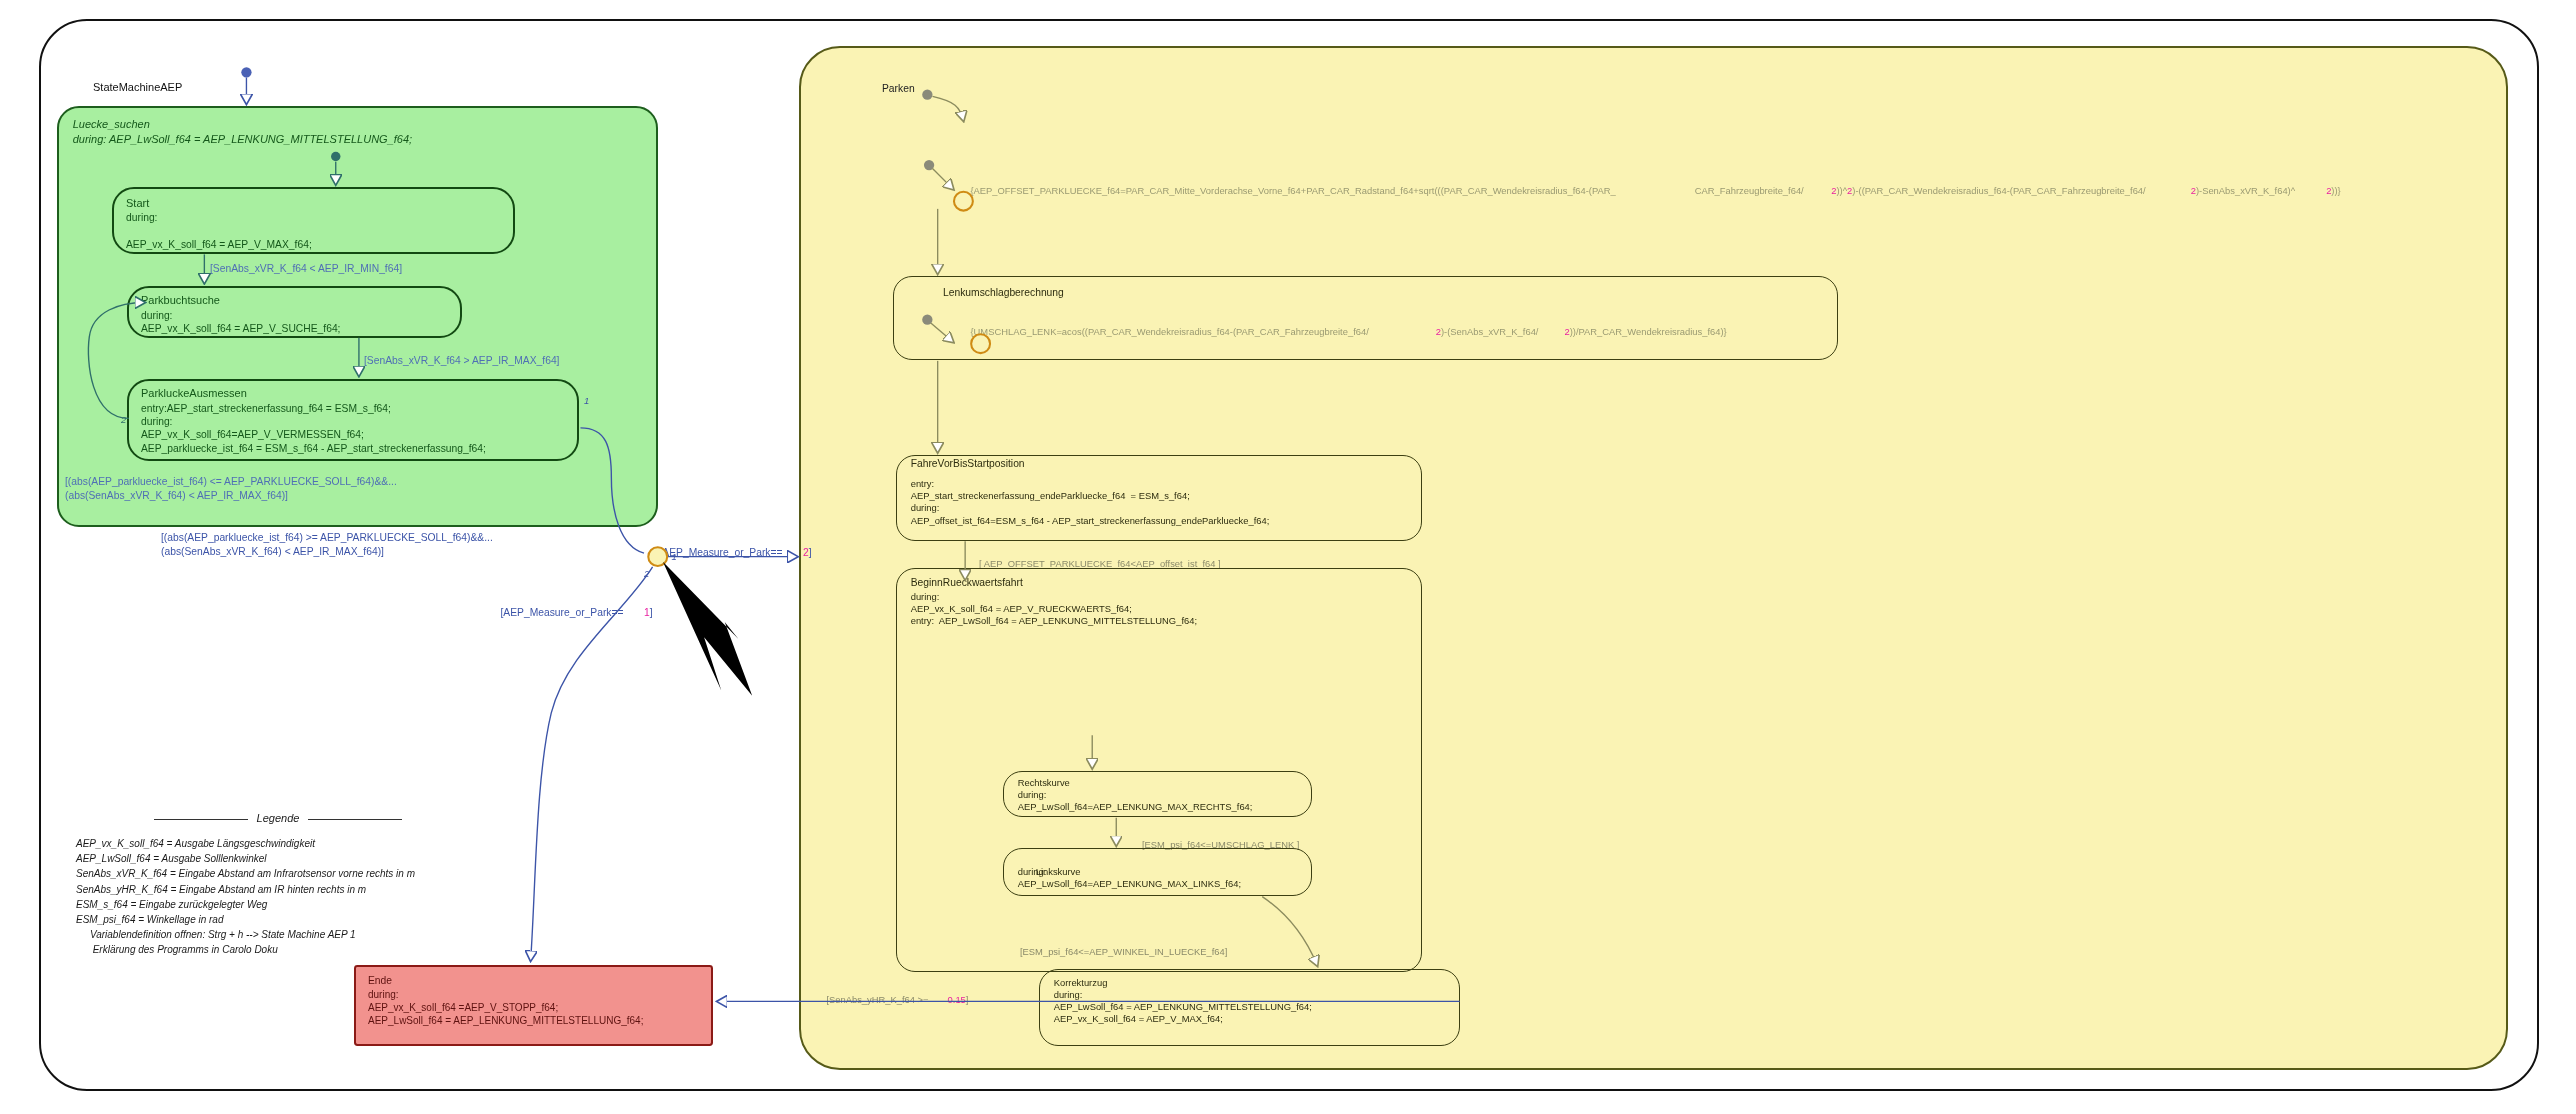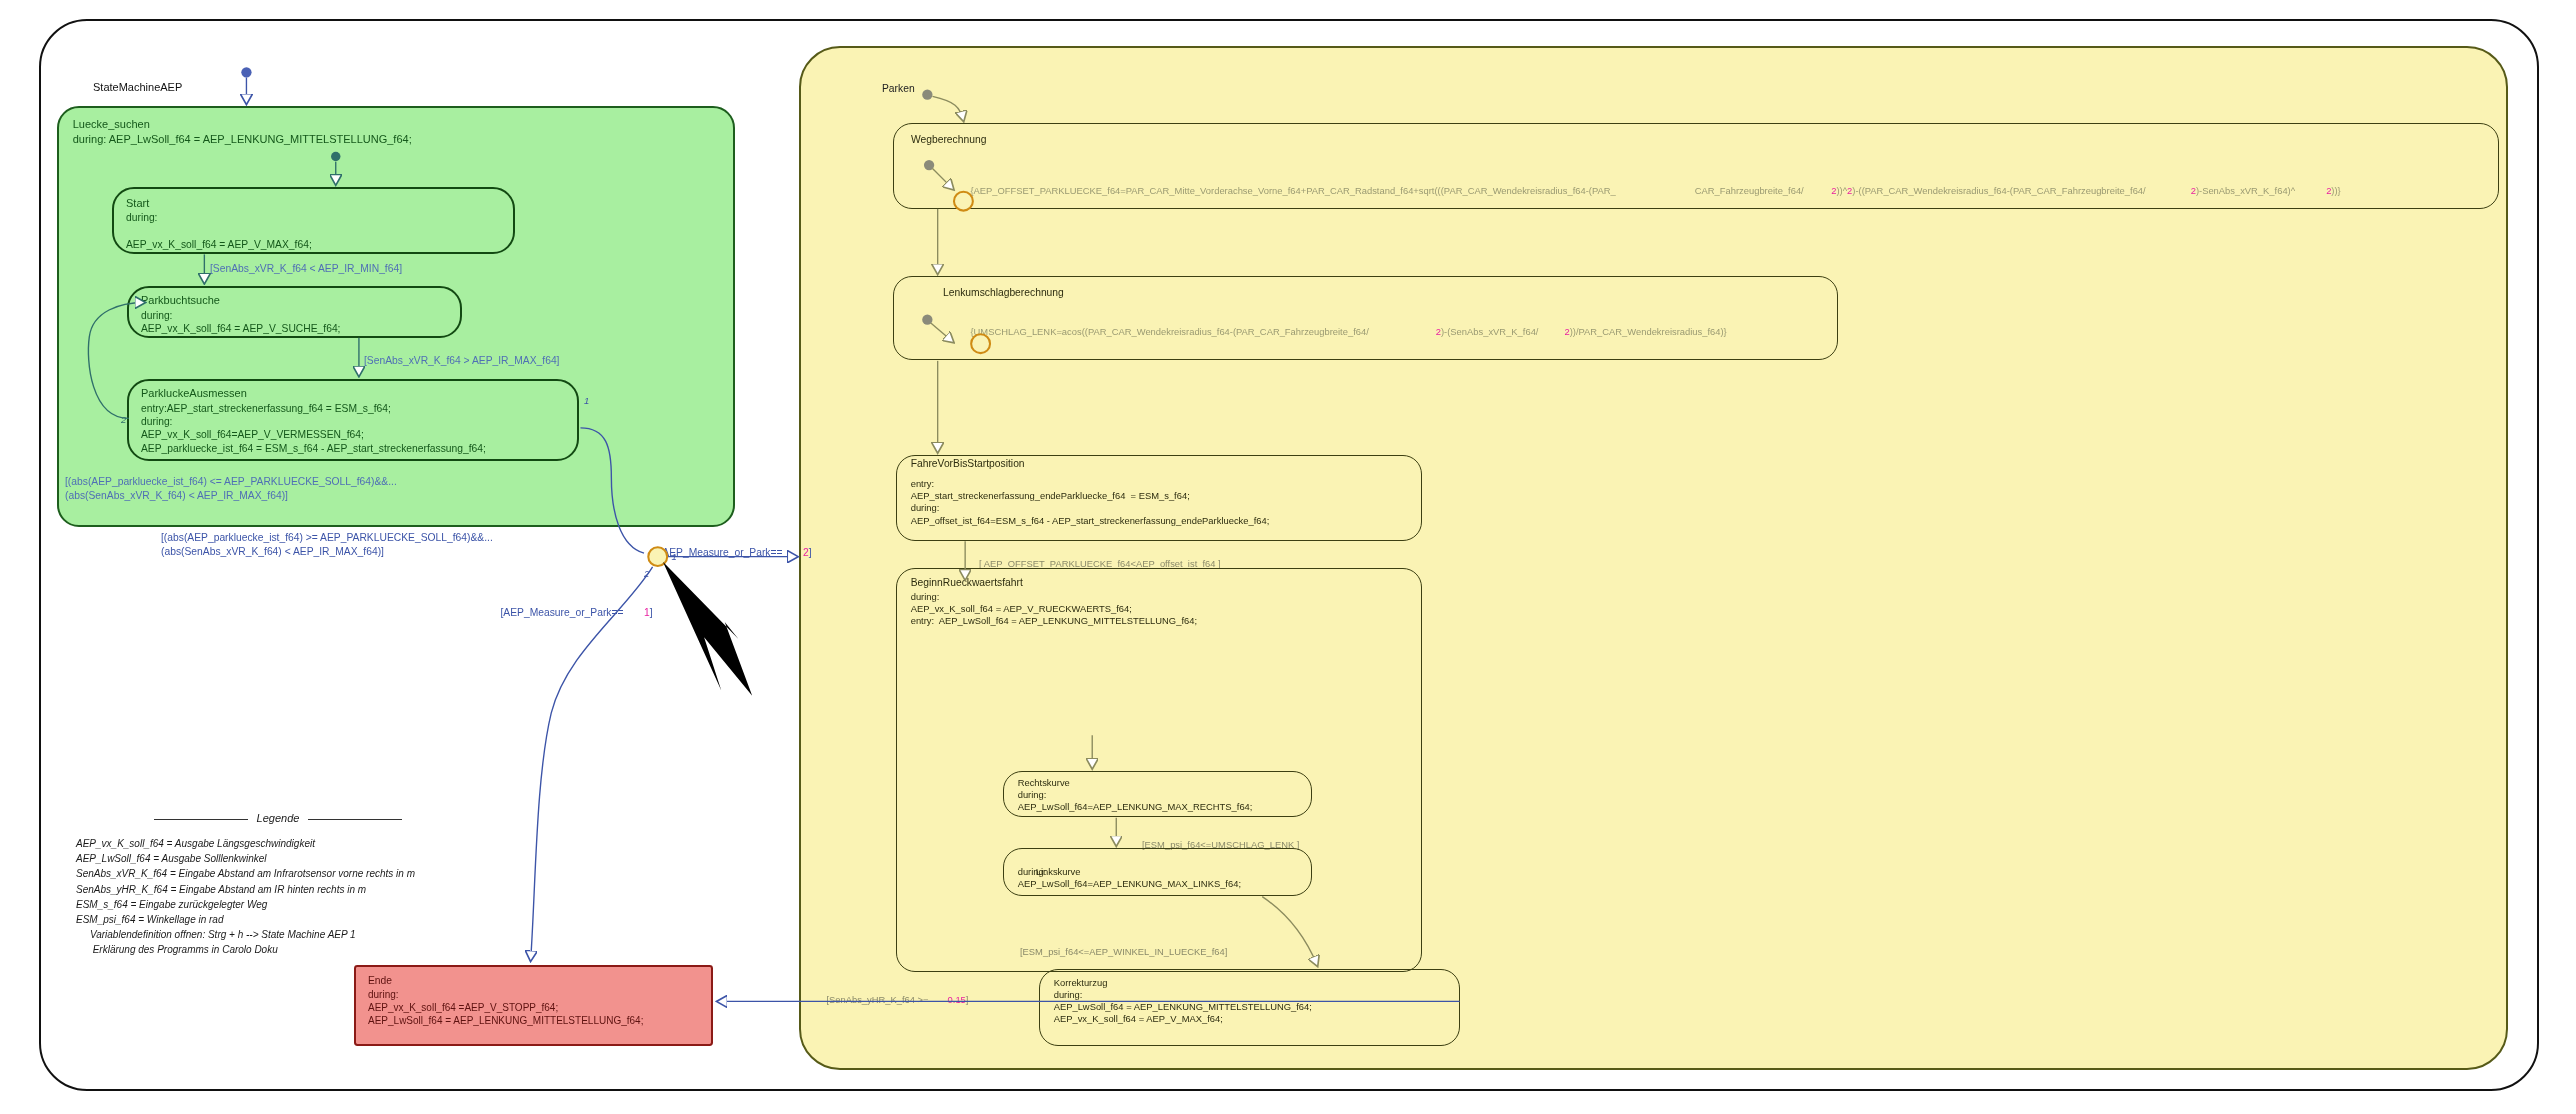--- a/index.html
+++ b/index.html
@@ -58,21 +58,21 @@
 </style>
 </head>
 <body>
 
 <div class="canvas">
 
   <div class="chart-frame"></div>
 
   <div class="floatlbl title-lbl" style="left:93px;top:80px;">StateMachineAEP</div>
 
-  <div class="state green-outer" style="left:57px;top:106px;width:678px;height:421px;">
+  <div class="state green-outer" style="left:57px;top:106px;width:601px;height:421px;font-style:italic;">
     <div class="lbl txt-green" style="left:13.7px;top:8.6px;">Luecke_suchen</div>
     <div class="lbl txt-green" style="left:13.7px;top:24px;">during: AEP_LwSoll_f64 = AEP_LENKUNG_MITTELSTELLUNG_f64;</div>
   </div>
 
   <div class="state green-inner" style="left:112px;top:187px;width:403px;height:67px;">
     <div class="lbl txt-green" style="left:12px;top:6.9px;">Start</div>
     <div class="lbl txt-green" style="left:12px;top:22px;font-size:10.3px;">during:
 
 AEP_vx_K_soll_f64 = AEP_V_MAX_f64;</div>
   </div>
@@ -94,23 +94,20 @@
   <div class="floatlbl cond-green" style="left:210px;top:262px;">[SenAbs_xVR_K_f64 &lt; AEP_IR_MIN_f64]</div>
   <div class="floatlbl cond-green" style="left:364px;top:354px;">[SenAbs_xVR_K_f64 &gt; AEP_IR_MAX_f64]</div>
   <div class="floatlbl cond-green" style="left:65px;top:475px;">[(abs(AEP_parkluecke_ist_f64) &lt;= AEP_PARKLUECKE_SOLL_f64)&amp;&amp;...
 (abs(SenAbs_xVR_K_f64) &lt; AEP_IR_MAX_f64)]</div>
   <div class="floatlbl cond-blue" style="left:161px;top:531px;">[(abs(AEP_parkluecke_ist_f64) &gt;= AEP_PARKLUECKE_SOLL_f64)&amp;&amp;...
 (abs(SenAbs_xVR_K_f64) &lt; AEP_IR_MAX_f64)]</div>
 
   <div class="state yellow-outer" style="left:799px;top:46px;width:1709px;height:1024px;"></div>
   <div class="floatlbl parken-lbl" style="left:882px;top:82px;">Parken</div>
 
-  <div class="state yellow-inner" style="left:893px;top:123px;width:1606px;height:86px;">
-    <div class="lbl txt-dark" style="left:17px;top:8.6px;">Wegberechnung</div>
-  </div>
   <div class="floatlbl cond-yellowtxt" style="left:960px;top:173px;">
     <span>{AEP_OFFSET_PARKLUECKE_f64=PAR_CAR_Mitte_Vorderachse_Vorne_f64+PAR_CAR_Radstand_f64+sqrt(((PAR_CAR_Wendekreisradius_f64-(PAR_</span><span style="display:inline-block;width:79px;"></span><span>CAR_Fahrzeugbreite_f64/</span><span style="display:inline-block;width:27.5px;"></span><span class="magenta">2</span><span>))^</span><span class="magenta">2</span><span>)-((PAR_CAR_Wendekreisradius_f64-(PAR_CAR_Fahrzeugbreite_f64/</span><span style="display:inline-block;width:45px;"></span><span class="magenta">2</span><span>)-SenAbs_xVR_K_f64)^</span><span style="display:inline-block;width:31px;"></span><span class="magenta">2</span><span>))}</span>
   </div>
 
   <div class="state yellow-inner" style="left:893px;top:276px;width:945px;height:84px;">
     <div class="lbl txt-dark" style="left:17px;top:8.6px;padding-left:32px;">Lenkumschlagberechnung</div>
   </div>
   <div class="floatlbl cond-yellowtxt" style="left:960px;top:314px;">
     <span>{UMSCHLAG_LENK=acos((PAR_CAR_Wendekreisradius_f64-(PAR_CAR_Fahrzeugbreite_f64/</span><span style="display:inline-block;width:67px;"></span><span class="magenta">2</span><span>)-(SenAbs_xVR_K_f64/</span><span style="display:inline-block;width:26px;"></span><span class="magenta">2</span><span>))/PAR_CAR_Wendekreisradius_f64)}</span>
   </div>

